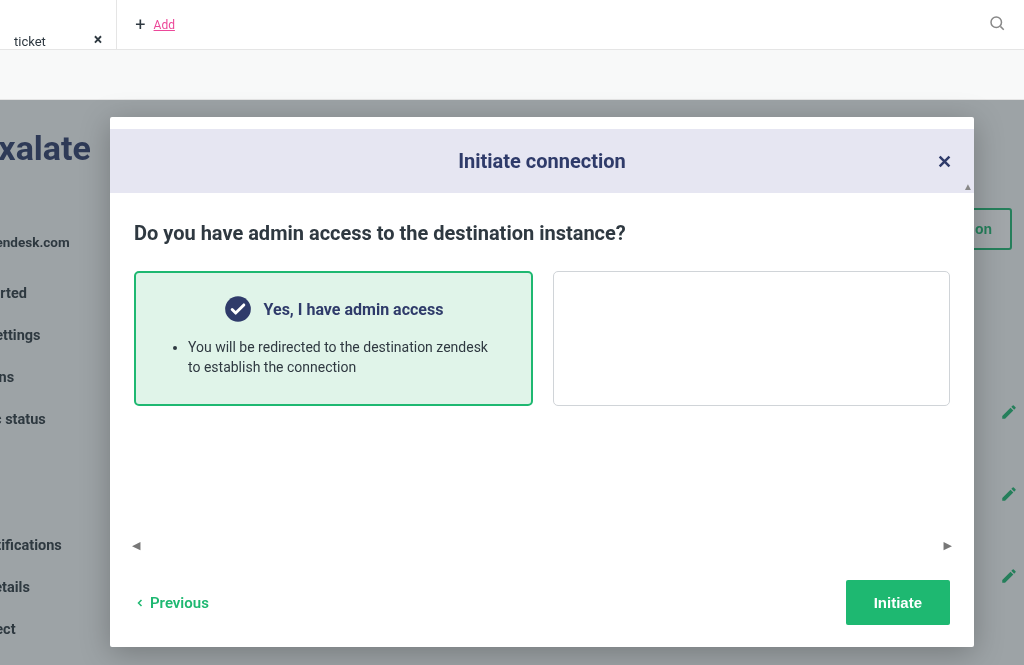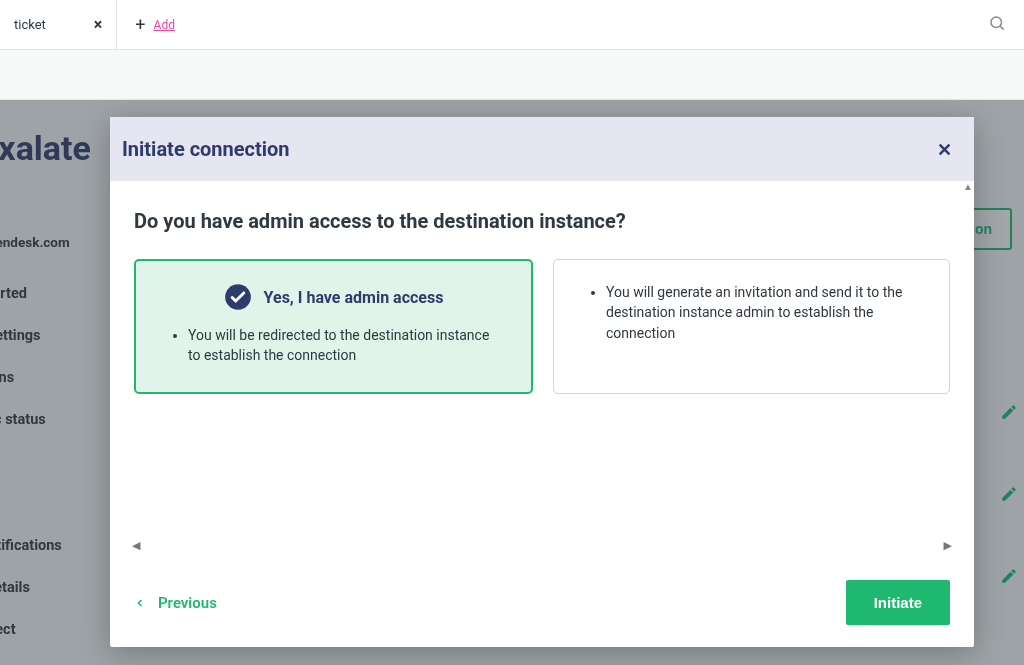--- a/index.html
+++ b/index.html
@@ -1,20 +1,20 @@
 <!DOCTYPE html>
 <html><head>
   <meta charset="utf-8">
   <style>
     * { margin: 0; padding: 0; box-sizing: border-box; }
     body { font-family: -apple-system, BlinkMacSystemFont, "Segoe UI", Roboto, Helvetica, Arial, sans-serif; background: #fff; width: 1024px; height: 665px; overflow: hidden; position: relative; }
 
     
     .tabbar { display: flex; align-items: center; height: 50px; border-bottom: 1px solid #e5e5e5; }
-    .tab { display: flex; align-items: center; height: 100%; padding: 0 14px; border-right: 1px solid #e5e5e5; gap: 48px; }
+    .tab { display: flex; align-items: flex-end; height: 100%; padding: 0 14px; border-right: 1px solid #e5e5e5; gap: 48px; }
     .tab-label { font-size: 13px; color: #2f3941; }
     .close-x { font-size: 16px; color: #2f3941; cursor: pointer; font-weight: bold; }
     .add-tab { display: flex; align-items: center; gap: 8px; padding: 0 18px; cursor: pointer; }
     .plus { font-size: 18px; color: #2f3941; }
     .add-label { font-size: 12px; color: #ec4899; text-decoration: underline; }
     .search-area { margin-left: auto; padding-right: 18px; color: #888; }
     .search-icon svg { width: 18px; height: 18px; }
 
     
     .subbar { height: 50px; background: #f8f9f9; border-bottom: 1px solid #e5e5e5; }
@@ -29,42 +29,42 @@
     .sidebar-item { font-size: 14.5px; font-weight: 700; color: #2f3941; margin-bottom: 25px; white-space: nowrap; }
     .conn-btn { position: absolute; right: 12px; top: 108px; border: 2px solid #1eb871; color: #1eb871; background: #fff; padding: 11px 18px; font-weight: 700; border-radius: 3px; font-size: 14px; }
     .edit-icon { position: absolute; right: 6px; color: #1eb871; }
     .edit-icon svg { width: 18px; height: 18px; }
     .edit1 { top: 303px; }
     .edit2 { top: 385px; }
     .edit3 { top: 467px; }
 
     
     .modal { position: absolute; left: 110px; top: 117px; width: 864px; height: 530px; background: #fff; border-radius: 2px; box-shadow: 0 6px 30px rgba(0,0,0,0.25); display: flex; flex-direction: column; z-index: 10; }
-    .modal-header { background: #e6e6f2; padding: 20px 12px; display: flex; align-items: center; justify-content: flex-start; position: relative; }
+    .modal-header { background: #e6e6f2; padding: 20px 36px; display: flex; align-items: center; justify-content: center; position: relative; margin-top: 12px; }
     .modal-title { color: #2f3b6a; font-weight: 700; font-size: 20px; }
     .modal-close { position: absolute; right: 22px; color: #2f3b6a; font-size: 18px; font-weight: 700; cursor: pointer; }
 
     .modal-body { padding: 28px 20px 10px 20px; flex: 1; display: flex; flex-direction: column; overflow: hidden; }
     .body-inner { flex: 1; padding: 0 4px; }
     .question { font-weight: 700; font-size: 20px; color: #2f3941; margin-bottom: 26px; }
 
     .choices { display: flex; gap: 20px; }
     .choice { flex: 1; border: 1px solid #d0d4d8; border-radius: 5px; padding: 22px 30px 26px 30px; }
     .choice.selected { border: 2px solid #1eb871; background: #e0f4e9; }
     .choice-head { display: flex; align-items: center; justify-content: center; gap: 12px; margin-bottom: 14px; }
     .choice-title { font-weight: 700; font-size: 16px; color: #2f3b6a; }
     .choice-icon svg { width: 28px; height: 28px; display: block; }
     .choice ul { list-style: disc; padding-left: 22px; }
     .choice li { font-size: 14px; color: #2f3941; line-height: 1.45; }
 
     .scroll-row { height: 14px; display: flex; align-items: center; justify-content: space-between; color: #777; padding: 0 2px; margin-top: 6px; }
     .scroll-arrow { font-size: 11px; }
 
     .modal-footer { display: flex; align-items: center; justify-content: space-between; padding: 18px 24px 22px 24px; }
-    .prev-link { display: flex; align-items: center; gap: 12px; color: #1eb871; font-weight: 600; cursor: pointer; font-size: 15px; }
+    .prev-link { display: flex; align-items: center; gap: 4px; color: #1eb871; font-weight: 600; cursor: pointer; font-size: 15px; }
     .prev-link svg { width: 12px; height: 12px; }
     .initiate-btn { background: #1eb871; color: #fff; font-weight: 700; border: none; padding: 14px 28px; border-radius: 2px; font-size: 15px; cursor: pointer; }
 
     .vscroll { position: absolute; top: 64px; right: 1px; width: 10px; height: 400px; }
     .vscroll-arrow { color: #888; font-size: 10px; text-align: center; }
   </style>
 </head>
 <body>
 
 <div class="tabbar">
@@ -138,28 +138,25 @@
           <div class="choice-head">
             <span class="choice-icon">
               <svg viewBox="0 0 24 24">
                   <circle cx="12" cy="12" r="11" fill="#2f3b6a"></circle>
                   <path d="M7 12.5l3 3 7-7" fill="none" stroke="#fff" stroke-width="2.5" stroke-linecap="round" stroke-linejoin="round"></path>
                 </svg>
             </span>
             <span class="choice-title">Yes, I have admin access</span>
           </div>
           <ul>
-            <li>You will be redirected to the destination instance to establish the connection</li>
+            <li>You will be redirected to the destination zendesk to establish the connection</li>
           </ul>
         </div>
 
         <div class="choice">
-          <ul>
-            <li>You will generate an invitation and send it to the destination instance admin to establish the connection</li>
-          </ul>
         </div>
       </div>
     </div>
 
     <div class="scroll-row">
       <span class="scroll-arrow">◀</span>
       <span class="scroll-arrow">▶</span>
     </div>
   </div>
 

